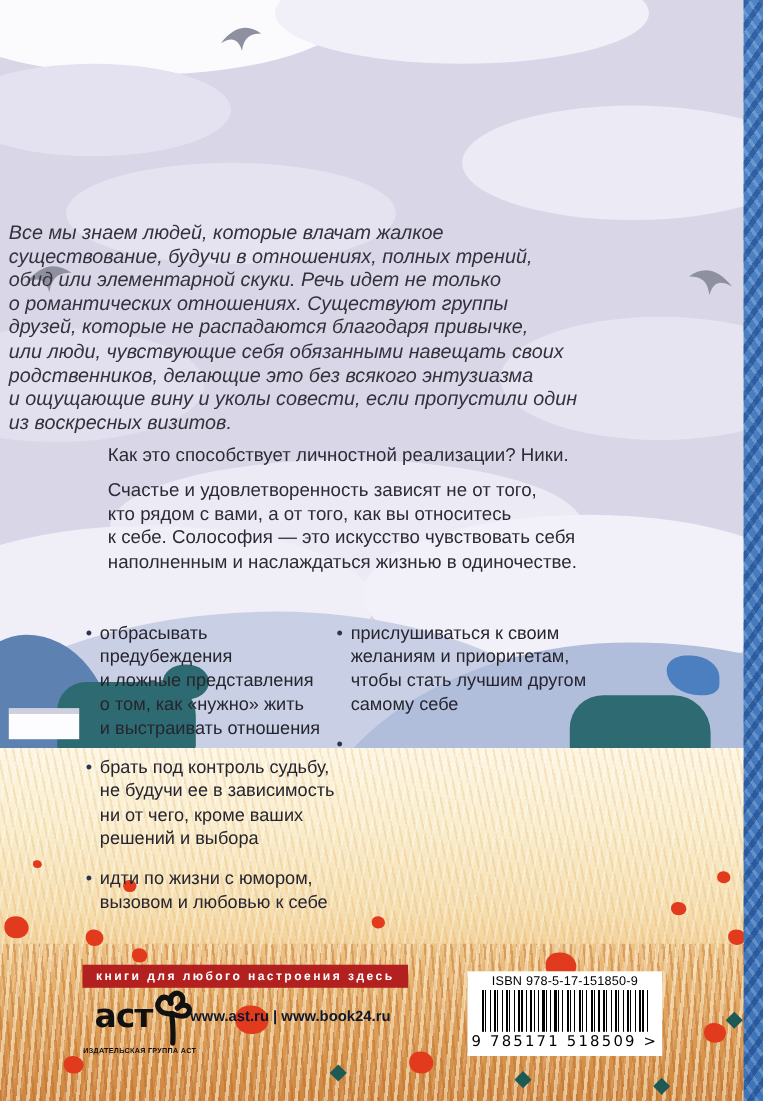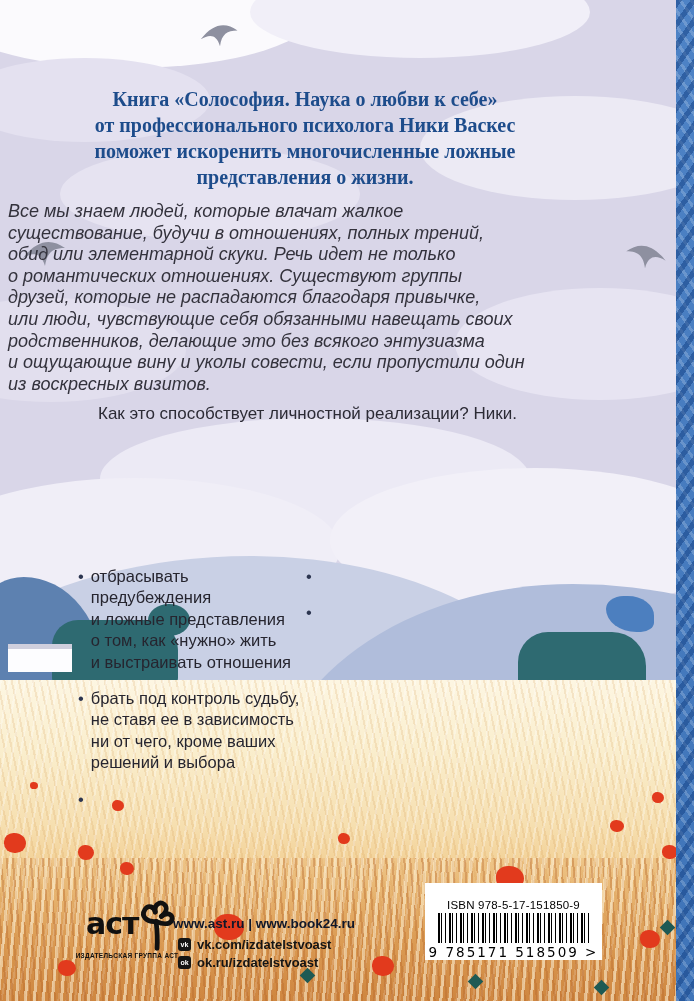--- a/index.html
+++ b/index.html
@@ -102,21 +102,21 @@
   .ast-text{font-weight:800;font-size:30px;line-height:1;color:#101010;letter-spacing:-1px;
     font-family:"DejaVu Sans",sans-serif;padding-bottom:6px;}
   .ast-caption{position:absolute;left:72px;top:952px;width:110px;font-size:6.5px;font-weight:700;
     color:#101010;letter-spacing:.3px;text-align:center;}
   .sites{position:absolute;left:173px;top:916px;font-size:13.5px;font-weight:700;color:#0f172a;}
   .social{position:absolute;left:178px;top:937px;}
   .social-row{display:flex;align-items:center;gap:6px;margin-bottom:3px;font-size:13px;font-weight:600;color:#141414;}
   .sicon{width:13px;height:13px;background:#141414;border-radius:3px;color:#fff;font-size:7px;font-weight:700;
     display:flex;align-items:center;justify-content:center;}
   .barcode-box{position:absolute;left:425px;top:883px;width:177px;height:77px;background:#fff;
-    display:flex;flex-direction:column;align-items:center;padding-top:16px;box-sizing:border-box;}
+    display:flex;flex-direction:column;align-items:center;padding-top:3px;box-sizing:border-box;}
   .isbn{font-size:11.5px;color:#000;letter-spacing:.2px;}
   .bars{width:152px;height:38px;margin-top:2px;background:
     repeating-linear-gradient(90deg,#000 0 2px,#fff 2px 3px,#000 3px 4px,#fff 4px 7px,#000 7px 8px,#fff 8px 11px);}
   .digits{font-size:13.5px;letter-spacing:2px;color:#000;margin-top:1px;font-family:"DejaVu Sans",sans-serif;}
 </style>
 </head>
 <body>
 
 <div id="cover">
 
@@ -171,91 +171,88 @@
   <div class="poppy p11"></div>
   <div class="poppy p12"></div>
   <div class="poppy p13"></div>
   <div class="poppy p14"></div>
   <div class="seed s1"></div>
   <div class="seed s2"></div>
   <div class="seed s3"></div>
   <div class="seed s4"></div>
   <div class="seed s5"></div>
 
-  <div class="annotation pre">Книга «Солософия. Наука о любви к себе»
-от профессионального психолога Ники Васкес
-поможет искоренить многочисленные ложные
-представления о жизни.</div>
   <div class="intro pre">Все мы знаем людей, которые влачат жалкое
 существование, будучи в отношениях, полных трений,
 обид или элементарной скуки. Речь идет не только
 о романтических отношениях. Существуют группы
 друзей, которые не распадаются благодаря привычке,
 или люди, чувствующие себя обязанными навещать своих
 родственников, делающие это без всякого энтузиазма
 и ощущающие вину и уколы совести, если пропустили один
 из воскресных визитов.</div>
   <div class="question">Как это способствует личностной реализации? Ники.</div>
+  <div class="para pre">Счастье и удовлетворенность зависят не от того,
+кто рядом с вами, а от того, как вы относитесь
+к себе. Солософия — это искусство чувствовать себя
+наполненным и наслаждаться жизнью в одиночестве.</div>
 
   <div class="col col-left">
     <div class="bullet-item">
       <span class="bullet-marker">•</span>
       <span class="bullet-text pre">отбрасывать предубеждения
 и ложные представления
 о том, как «нужно» жить
 и выстраивать отношения</span>
     </div>
     <div class="bullet-item">
       <span class="bullet-marker">•</span>
       <span class="bullet-text pre">брать под контроль судьбу,
-не ставя ее в зависимость
+не будучи ее в зависимость
 ни от чего, кроме ваших
 решений и выбора</span>
     </div>
     <div class="bullet-item">
       <span class="bullet-marker">•</span>
+      <span class="bullet-text pre">идти по жизни с юмором,
+вызовом и любовью к себе</span>
     </div>
   </div>
 
   <div class="col col-right">
     <div class="bullet-item">
       <span class="bullet-marker">•</span>
-    </div>
-    <div class="bullet-item">
-      <span class="bullet-marker">•</span>
-    </div>
-  </div>
-
+      <span class="bullet-text pre">прислушиваться к своим
+желаниям и приоритетам,
+чтобы стать лучшим другом
+самому себе</span>
+    </div>
+    <div class="bullet-item">
+      <span class="bullet-marker">•</span>
+    </div>
+  </div>
+
+  <div class="banner">книги для любого настроения здесь</div>
 
   <div class="ast-logo">
     <span class="ast-text">аст</span>
     <span>
       <svg viewBox="0 0 44 62" width="38" height="54">
         <g fill="none" stroke="#111" stroke-width="5.5" stroke-linecap="round">
           <path d="M22 58 C23 44 22 36 21 27"></path>
           <path d="M21 27 C10 28 3 21 8 13 C12 7 19 10 20 16"></path>
           <path d="M20 16 C18 6 28 2 32 9 C34 13 31 18 27 21"></path>
           <path d="M27 21 C34 15 42 19 39 26 C36 31 28 30 21 27"></path>
         </g>
       </svg>
     </span>
   </div>
   <div class="ast-caption">ИЗДАТЕЛЬСКАЯ ГРУППА АСТ</div>
 
   <div class="sites">www.ast.ru | www.book24.ru</div>
-  <div class="social">
-    <div class="social-row">
-      <span class="sicon">vk</span>
-      <span>vk.com/izdatelstvoast</span>
-    </div>
-    <div class="social-row">
-      <span class="sicon">ok</span>
-      <span>ok.ru/izdatelstvoast</span>
-    </div>
-  </div>
 
   <div class="barcode-box">
     <div class="isbn">ISBN 978-5-17-151850-9</div>
     <div class="bars"></div>
     <div class="digits">9 785171 518509 &gt;</div>
   </div>
 
   <div class="edge"></div>
 </div>
 

